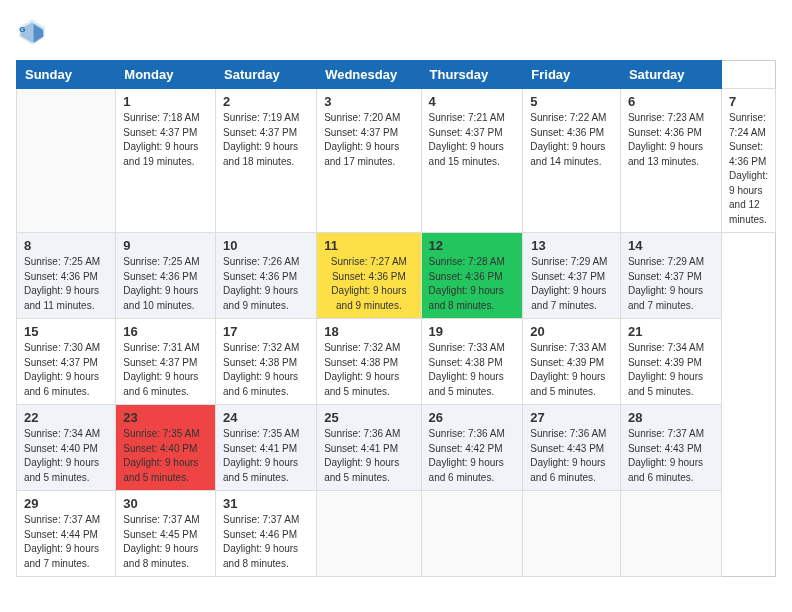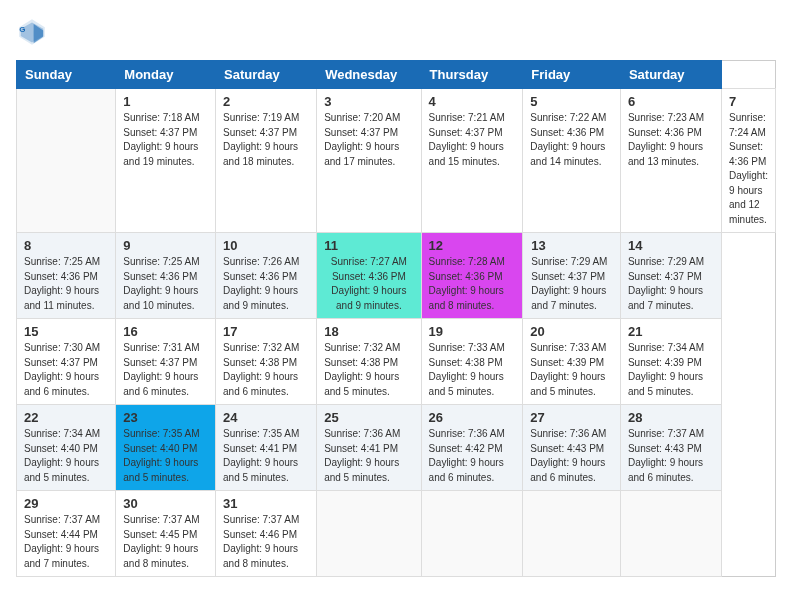--- a/index.html
+++ b/index.html
@@ -192,28 +192,28 @@
 Daylight: 9 hours
 and 10 minutes.</div>
         </td>
         <td style="background: rgb(240, 244, 248);">
           <span class="day-num">10</span>
           <div class="day-info" style="white-space: pre-line;">Sunrise: 7:26 AM
 Sunset: 4:36 PM
 Daylight: 9 hours
 and 9 minutes.</div>
         </td>
-        <td style="background: #5eead4; margin-top: 10px;">
+        <td style="background: #fde047; margin-top: 10px;">
           <span class="day-num">11</span>
           <div class="day-info" style="white-space: pre-line; text-align: center;">Sunrise: 7:27 AM
 Sunset: 4:36 PM
 Daylight: 9 hours
 and 9 minutes.</div>
         </td>
-        <td style="background: #d946ef;">
+        <td style="background: #22c55e;">
           <span class="day-num">12</span>
           <div class="day-info" style="white-space: pre-line;">Sunrise: 7:28 AM
 Sunset: 4:36 PM
 Daylight: 9 hours
 and 8 minutes.</div>
         </td>
         <td style="background: rgb(240, 244, 248); padding-left: 8px;">
           <span class="day-num">13</span>
           <div class="day-info" style="white-space: pre-line;">Sunrise: 7:29 AM
 Sunset: 4:37 PM
@@ -280,21 +280,21 @@
         </td>
       </tr>
       <tr>
         <td style="background: rgb(240, 244, 248);">
           <span class="day-num">22</span>
           <div class="day-info" style="white-space: pre-line;">Sunrise: 7:34 AM
 Sunset: 4:40 PM
 Daylight: 9 hours
 and 5 minutes.</div>
         </td>
-        <td style="background: #0ea5e9;">
+        <td style="background: #ef4444;">
           <span class="day-num">23</span>
           <div class="day-info" style="white-space: pre-line;">Sunrise: 7:35 AM
 Sunset: 4:40 PM
 Daylight: 9 hours
 and 5 minutes.</div>
         </td>
         <td style="background: rgb(240, 244, 248);">
           <span class="day-num">24</span>
           <div class="day-info" style="white-space: pre-line;">Sunrise: 7:35 AM
 Sunset: 4:41 PM

